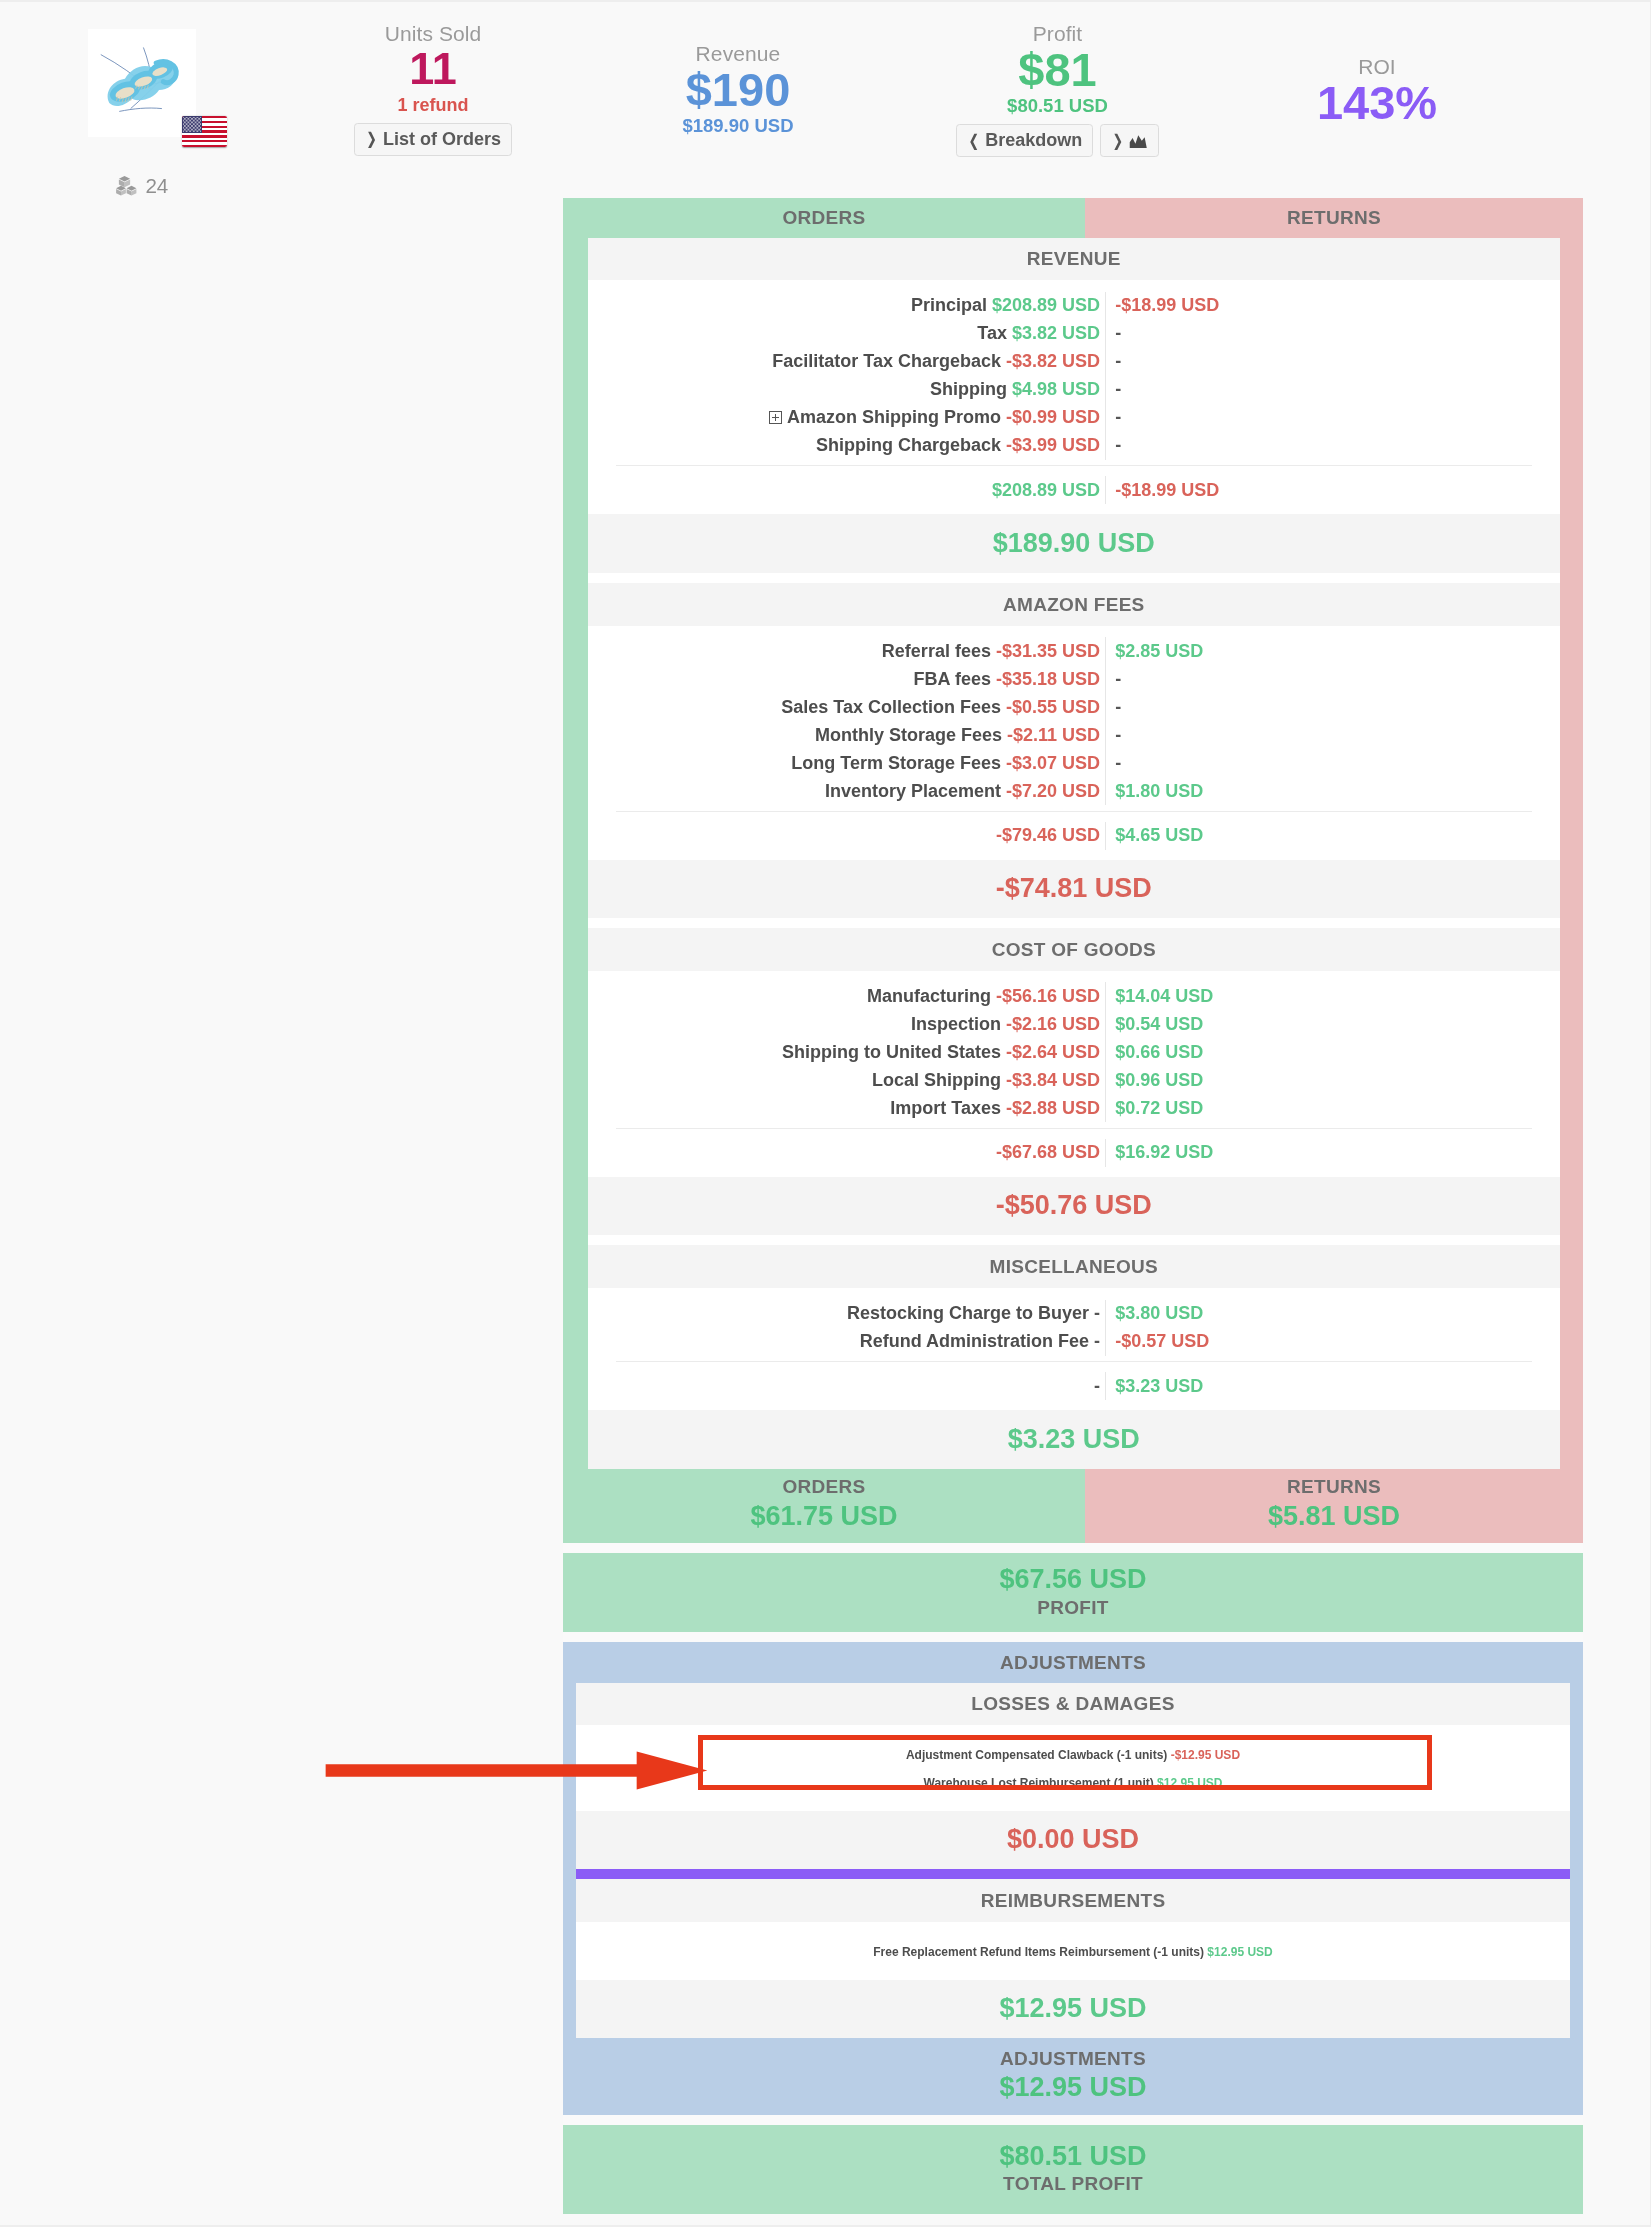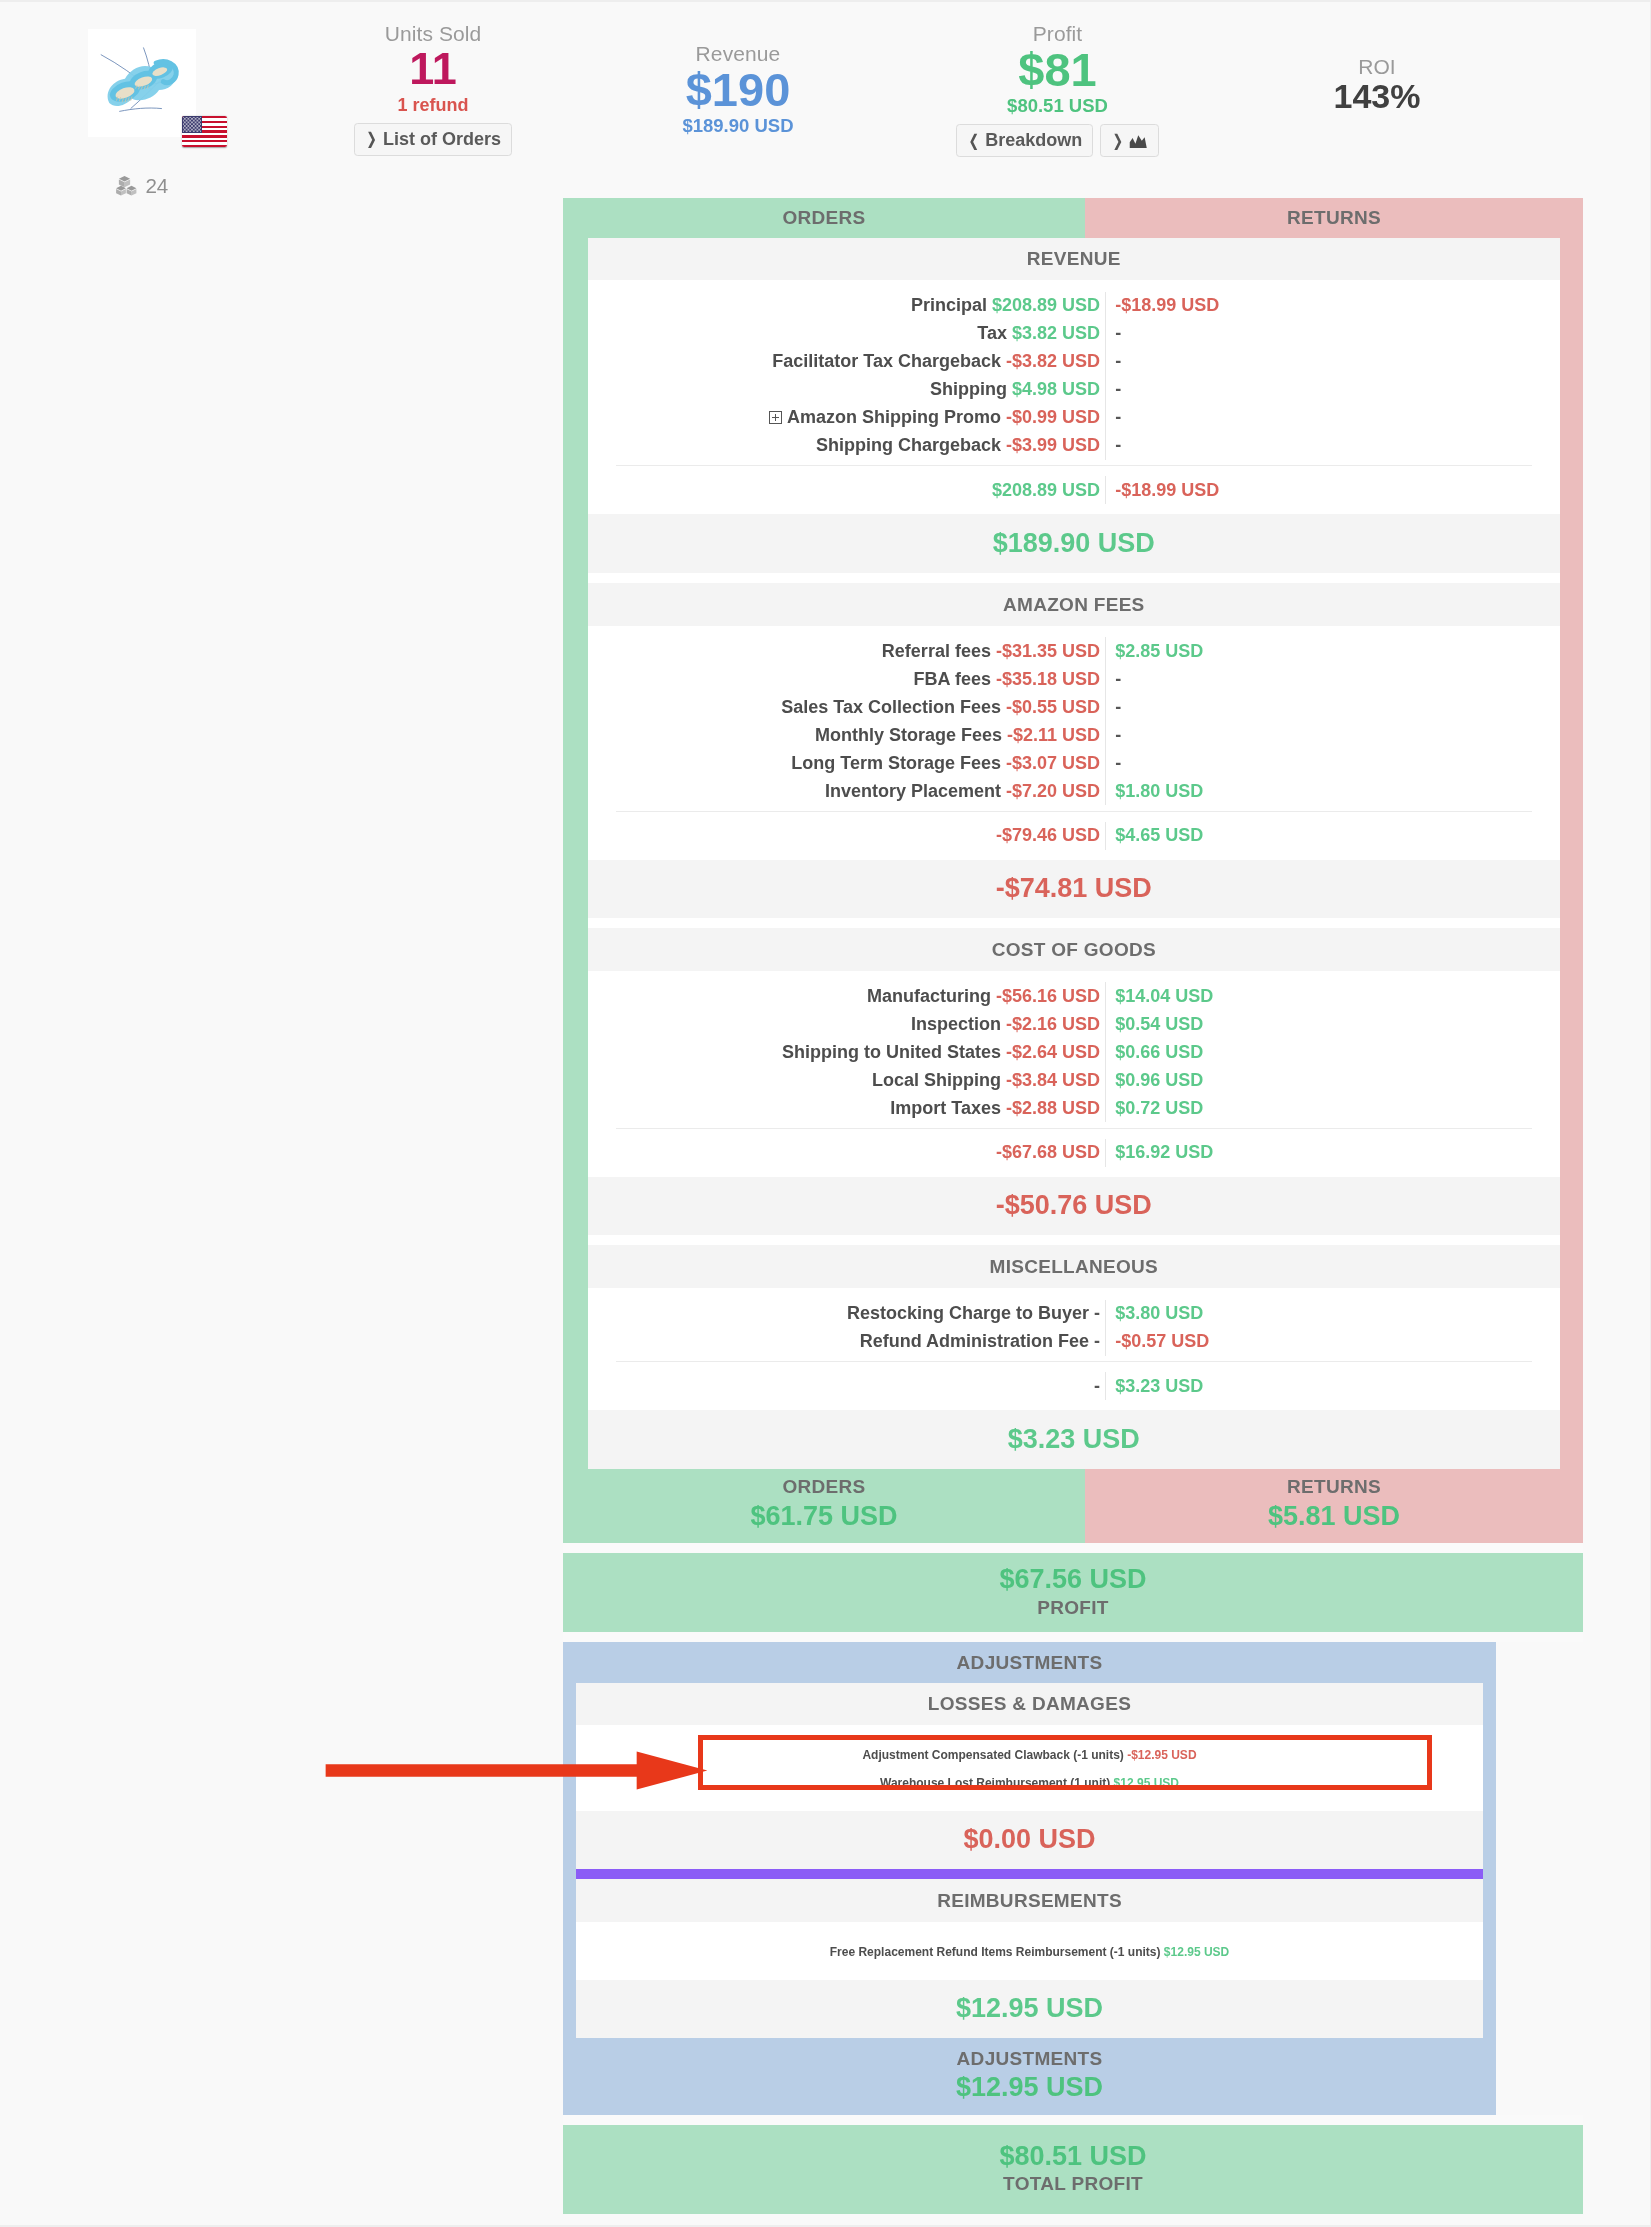--- a/index.html
+++ b/index.html
@@ -142,21 +142,21 @@
 
   .kpi-revenue { width: 312px; padding-top: 40px; }
   .kpi-revenue .kpi-big { font-size: 47px; color: #5b93d8; }
   .kpi-revenue .kpi-sub { color: #5b93d8; }
 
   .kpi-profit { width: 327px; padding-top: 20px; }
   .kpi-profit .kpi-big { font-size: 47px; color: #4ec37f; }
   .kpi-profit .kpi-sub { color: #4ec37f; }
 
   .kpi-roi { width: 312px; padding-top: 53px; }
-  .kpi-roi .kpi-big { font-size: 34px; color: #404040; }
+  .kpi-roi .kpi-big { font-size: 47px; color: #8b5cf6; }
 
   .spark-icon { display:block; }
 
   
   .breakdown {
     position: absolute;
     left: 563px;
     top: 196px;
     width: 1020px;
   }
@@ -273,21 +273,21 @@
 
   .full-band {
     width: 1020px;
     text-align: center;
     padding: 11.4px 0 12.8px;
   }
   .full-band .val { font-size: 27px; font-weight: 700; color: #4ec37f; }
   .full-band .cap { font-size: 19px; font-weight: 700; color: #6d6d6d; letter-spacing:0.3px; margin-top: 1.4px; }
 
   .adj-wrap {
-    width: 933px;
+    width: 1020px;
     background: #b9cee6;
     padding-bottom: 0;
   }
   .adj-head {
     text-align: center;
     font-size: 19px; font-weight: 700; color: #6d6d6d; letter-spacing:0.3px;
     padding: 10px 0 9.2px;
   }
   .adj-body {
     background: #8b5cf6;

